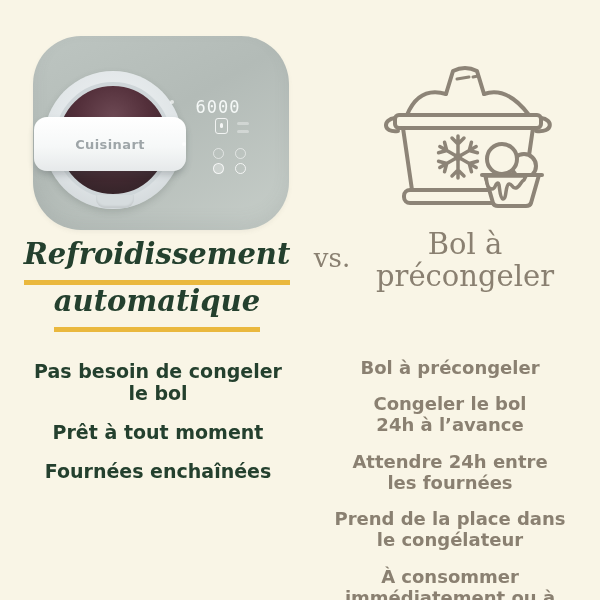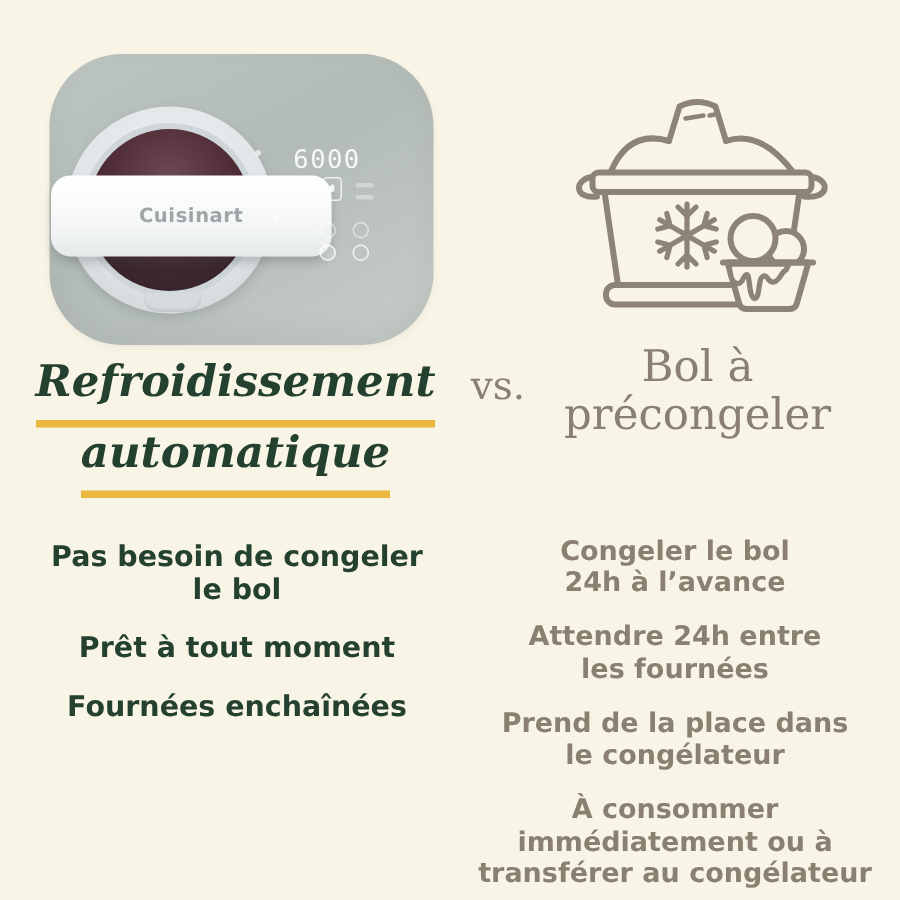--- a/index.html
+++ b/index.html
@@ -28,21 +28,21 @@
     background:radial-gradient(circle at 50% 38%,#f0f3f4 0%,#e1e6e8 55%,#c9cfd2 100%);
     box-shadow:0 3px 7px rgba(60,70,66,.18);
   }
   .lid-bowl{
     position:absolute;left:11px;top:11px;width:116px;height:116px;border-radius:50%;
     background:radial-gradient(circle at 50% 30%,#6e4a55 0%,#532f3a 40%,#3a262c 75%,#2f1f24 100%);
     border:4px solid #cfd6d9;
     box-sizing:border-box;
   }
   .lid-handle{
-    position:absolute;left:-10px;top:46px;width:187px;height:54px;border-radius:13px;
+    position:absolute;left:-10px;top:46px;width:152px;height:54px;border-radius:13px;
     background:linear-gradient(#ffffff 0%,#f6f8f8 55%,#e6e9ea 100%);
     box-shadow:0 4px 6px rgba(55,65,70,.22);
     display:flex;align-items:center;justify-content:center;
   }
   .brand{
     color:#9ea5a8;font-size:13px;font-weight:bold;letter-spacing:.4px;
   }
   .lid-latch{
     position:absolute;left:52px;top:124px;width:38px;height:13px;
     background:#d6dcde;border-radius:0 0 9px 9px;box-shadow:inset 0 -2px 2px rgba(0,0,0,.08);
@@ -177,20 +177,21 @@
   </div>
 
   <div class="list left-list">
     <div class="item">Pas besoin de congeler
 le bol</div>
     <div class="item">Prêt à tout moment</div>
     <div class="item">Fournées enchaînées</div>
   </div>
 
   <div class="list right-list">
+    <div class="item">Bol à précongeler</div>
     <div class="item">Congeler le bol
 24h à l’avance</div>
     <div class="item">Attendre 24h entre
 les fournées</div>
     <div class="item">Prend de la place dans
 le congélateur</div>
     <div class="item">À consommer
 immédiatement ou à
 transférer au congélateur</div>
   </div>

